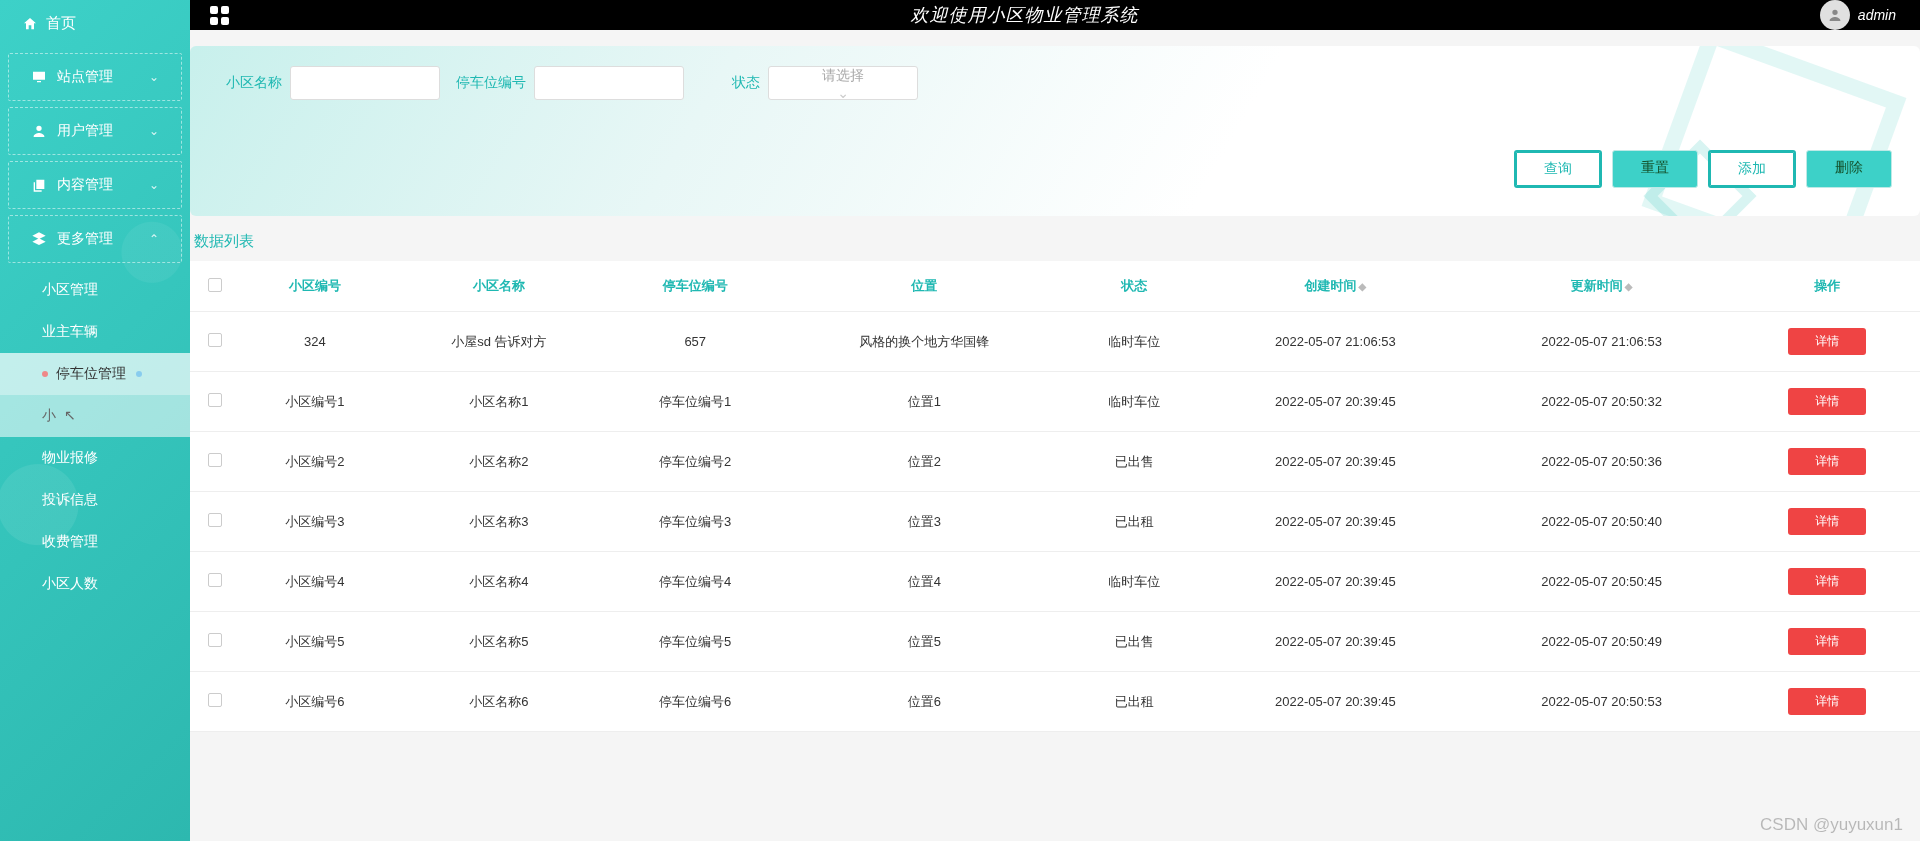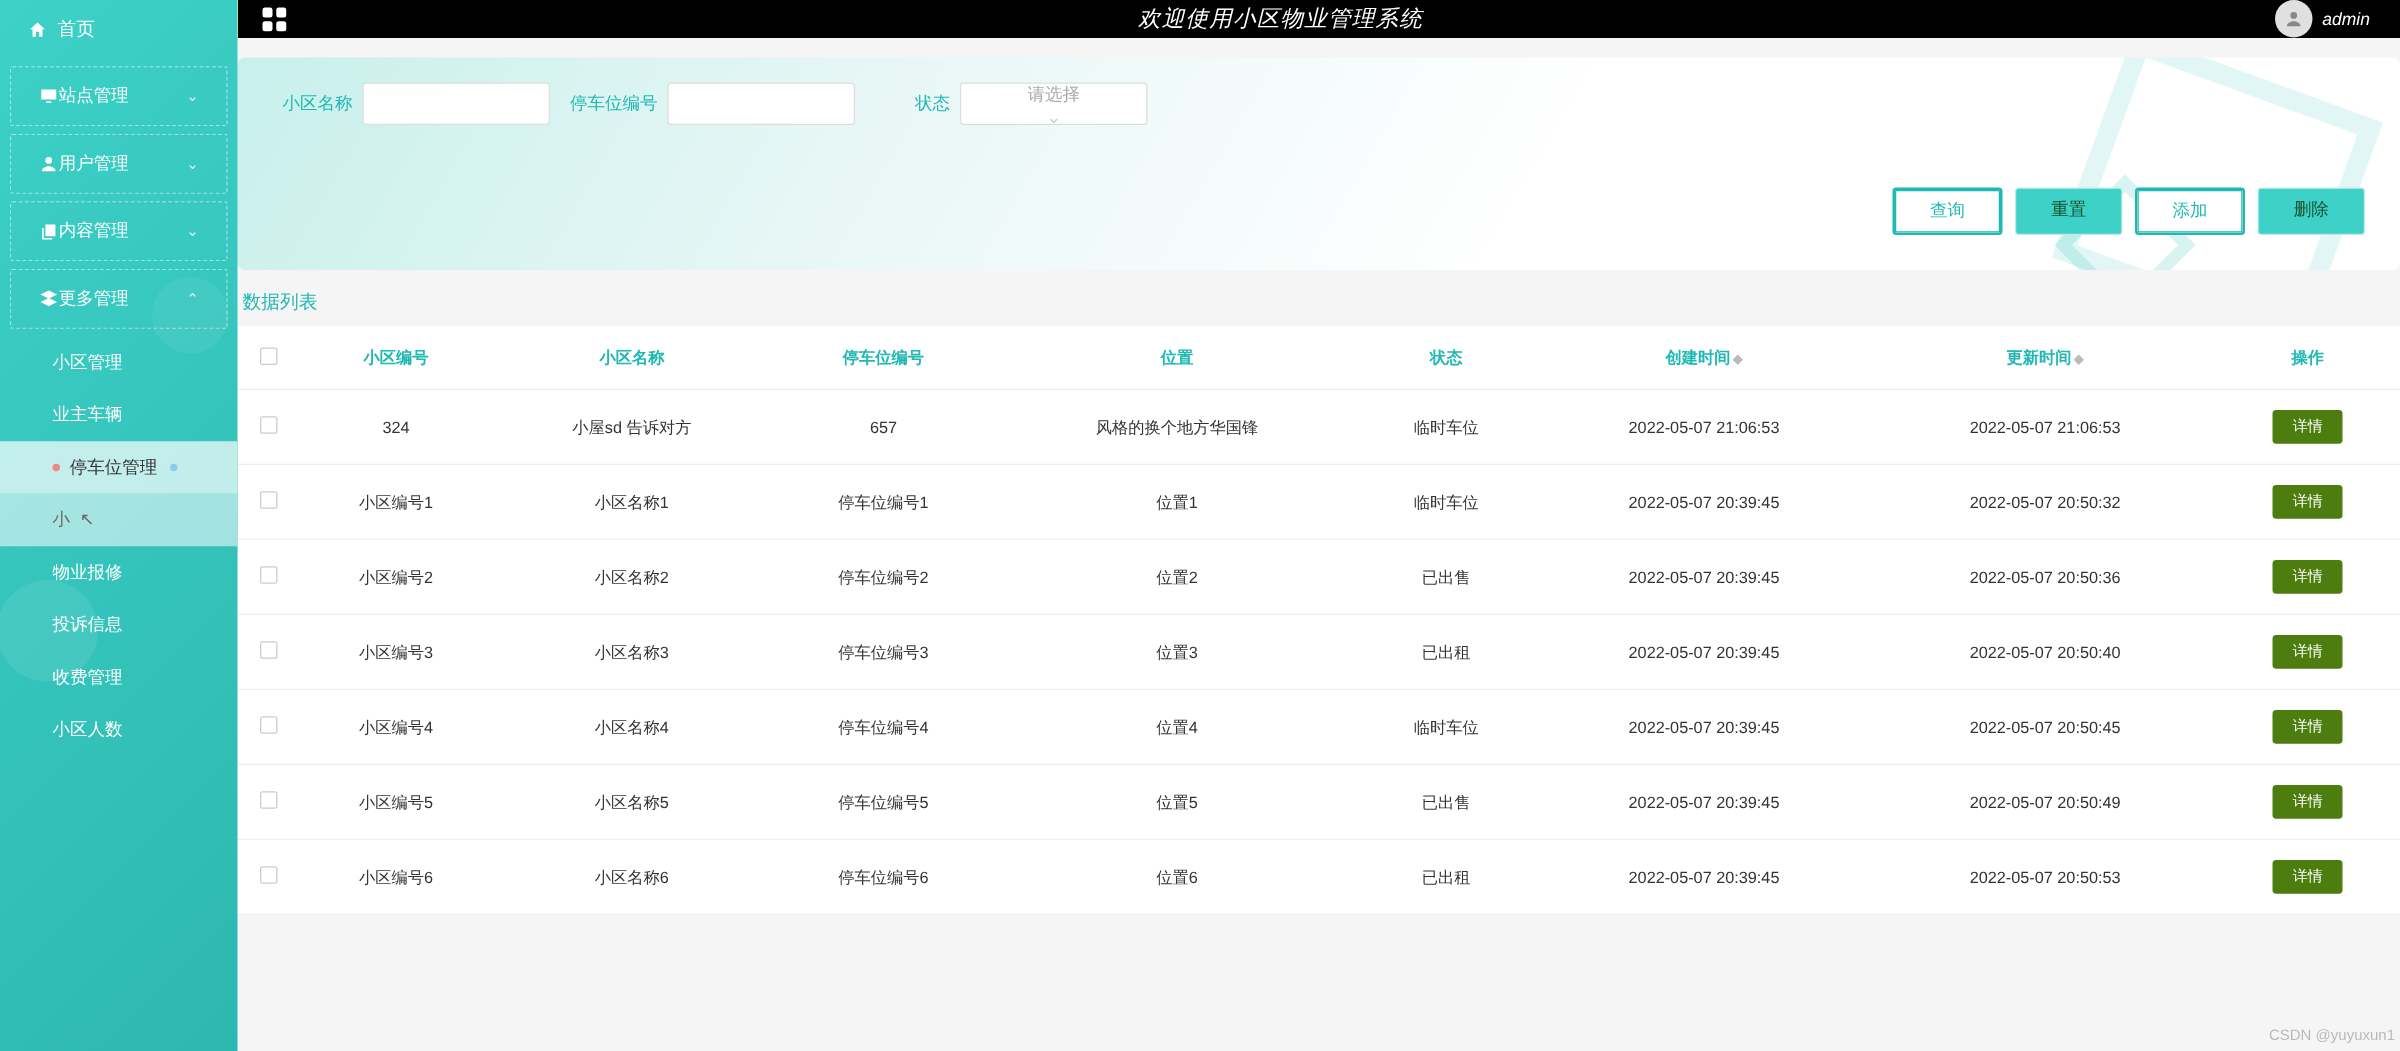--- a/index.html
+++ b/index.html
@@ -5,21 +5,21 @@
 * { margin: 0; padding: 0; box-sizing: border-box; }
 body { font-family: "Microsoft YaHei", Arial, sans-serif; font-size: 14px; color: #333; background: #f5f5f5; }
 
 
 .sidebar { position: fixed; left: 0; top: 0; width: 190px; height: 100%; background: linear-gradient(135deg, #3dd1c8, #2db8af); color: #fff; overflow: hidden; }
 .sidebar::before { content: ""; position: absolute; inset: 0; background:
   radial-gradient(circle at 20% 60%, rgba(255,255,255,0.08) 0 40px, transparent 41px),
   radial-gradient(circle at 80% 30%, rgba(255,255,255,0.06) 0 30px, transparent 31px);
   pointer-events: none; }
 .home-link { display: flex; align-items: center; gap: 8px; padding: 14px 22px; font-size: 15px; }
-.menu-item { display: flex; align-items: center; padding: 14px 22px; margin: 6px 8px; border: 1px dashed rgba(255,255,255,0.5); border-radius: 2px; cursor: pointer; position: relative; }
+.menu-item { display: flex; align-items: center; gap: 10px; padding: 14px 22px; margin: 6px 8px; border: 1px dashed rgba(255,255,255,0.5); border-radius: 2px; cursor: pointer; position: relative; }
 .menu-item .chev { margin-left: auto; font-size: 12px; opacity: 0.8; }
 .menu-item.expanded { border-style: dashed; }
 .sub-item { padding: 12px 0 12px 42px; cursor: pointer; font-size: 14px; }
 .sub-item.active { background: rgba(255,255,255,0.7); color: #333; position: relative; }
 .sub-item.hover { background: rgba(255,255,255,0.55); color: #666; }
 .decor-dot { display:inline-block; width:6px; height:6px; border-radius:50%; margin-right:4px; vertical-align:middle; }
 
 
 .topbar { position: fixed; left: 190px; right: 0; top: 0; height: 30px; background: #000000; color: #fff; display: flex; align-items: center; font-style: italic; }
 .grid-icon { margin-left: 20px; display: grid; grid-template-columns: 8px 8px; grid-template-rows: 8px 8px; gap: 3px; cursor: pointer; }
@@ -44,24 +44,24 @@
 .btn-row { display: flex; justify-content: flex-end; gap: 10px; margin-top: 50px; position: relative; z-index: 1; }
 .btn { padding: 8px 28px; border-radius: 3px; cursor: pointer; font-size: 14px; color: #1fb8b2; background: #fff; border: 2px solid #1fb8b2; box-shadow: inset 0 0 0 1px #1fb8b2; }
 .btn.plain { border: 1px solid #bde9e6; box-shadow: none; background: #3dd1c8; color: #14532d; }
 
 
 .list-title { color: #1fb8b2; margin: 16px 0 10px 4px; font-size: 15px; }
 .table { width: 100%; background: #fff; border-collapse: collapse; }
 .table th, .table td { padding: 16px 10px; text-align: center; border-bottom: 1px solid #eee; font-size: 13px; }
 .table th { color: #1fb8b2; font-weight: bold; }
 .chk { width: 14px; height: 14px; border: 1px solid #ccc; border-radius: 2px; display: inline-block; cursor: pointer; background: #fff; }
-.detail-btn { background: #4d7c0f; color: #fff; padding: 5px 16px; border-radius: 3px; font-size: 12px; cursor: pointer; display: inline-block; }
+.detail-btn { background: #ef4444; color: #fff; padding: 5px 27px; border-radius: 3px; font-size: 12px; cursor: pointer; display: inline-block; }
 .sort-icon { font-size: 10px; color: #bbb; margin-left: 2px; }
 .svg-ico { width: 16px; height: 16px; fill: currentColor; vertical-align: middle; }
-.watermark { position: fixed; right: 4px; bottom: 6px; font-size: 12px; color: rgba(0,0,0,0.25); }
+.watermark { position: fixed; right: 17px; bottom: 6px; font-size: 17px; color: rgba(0,0,0,0.25); }
 </style>
 </head>
 <body>
 
 <div class="sidebar">
   <div class="home-link">
     <svg class="svg-ico" viewBox="0 0 24 24">
         <path d="M12 3l9 8h-3v9h-4v-6H10v6H6v-9H3z"></path>
       </svg>
     <span>首页</span>

